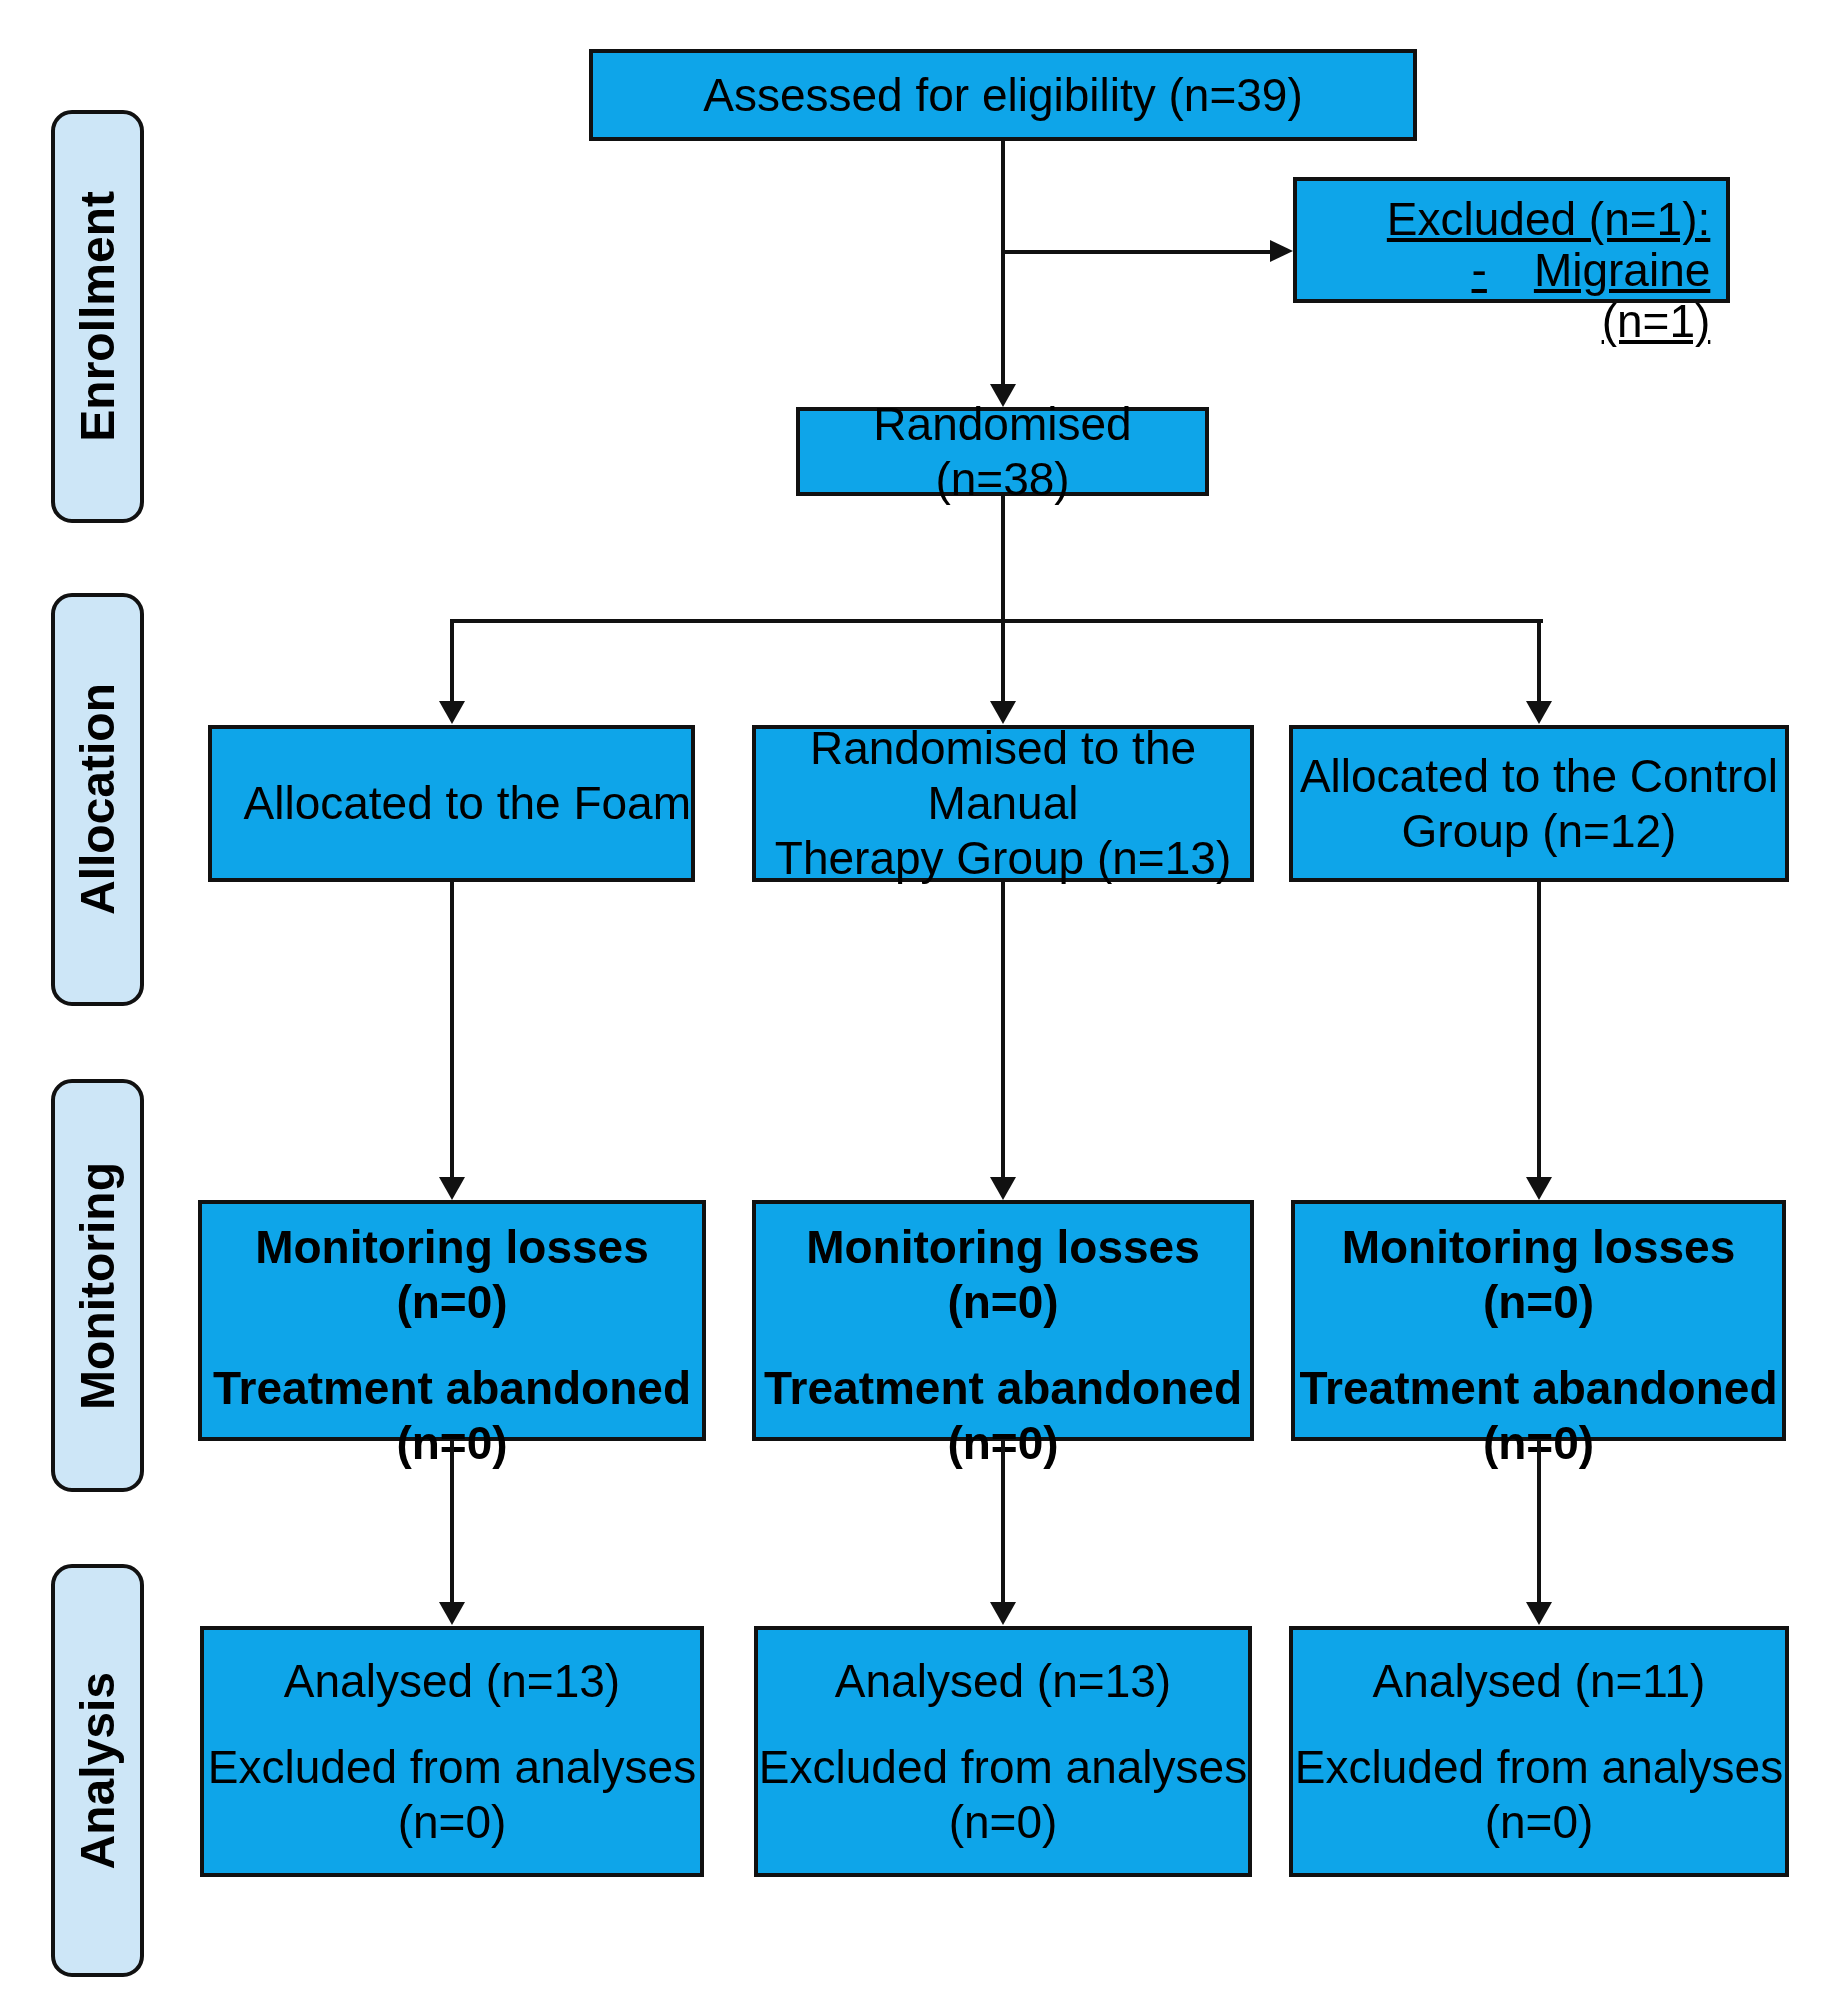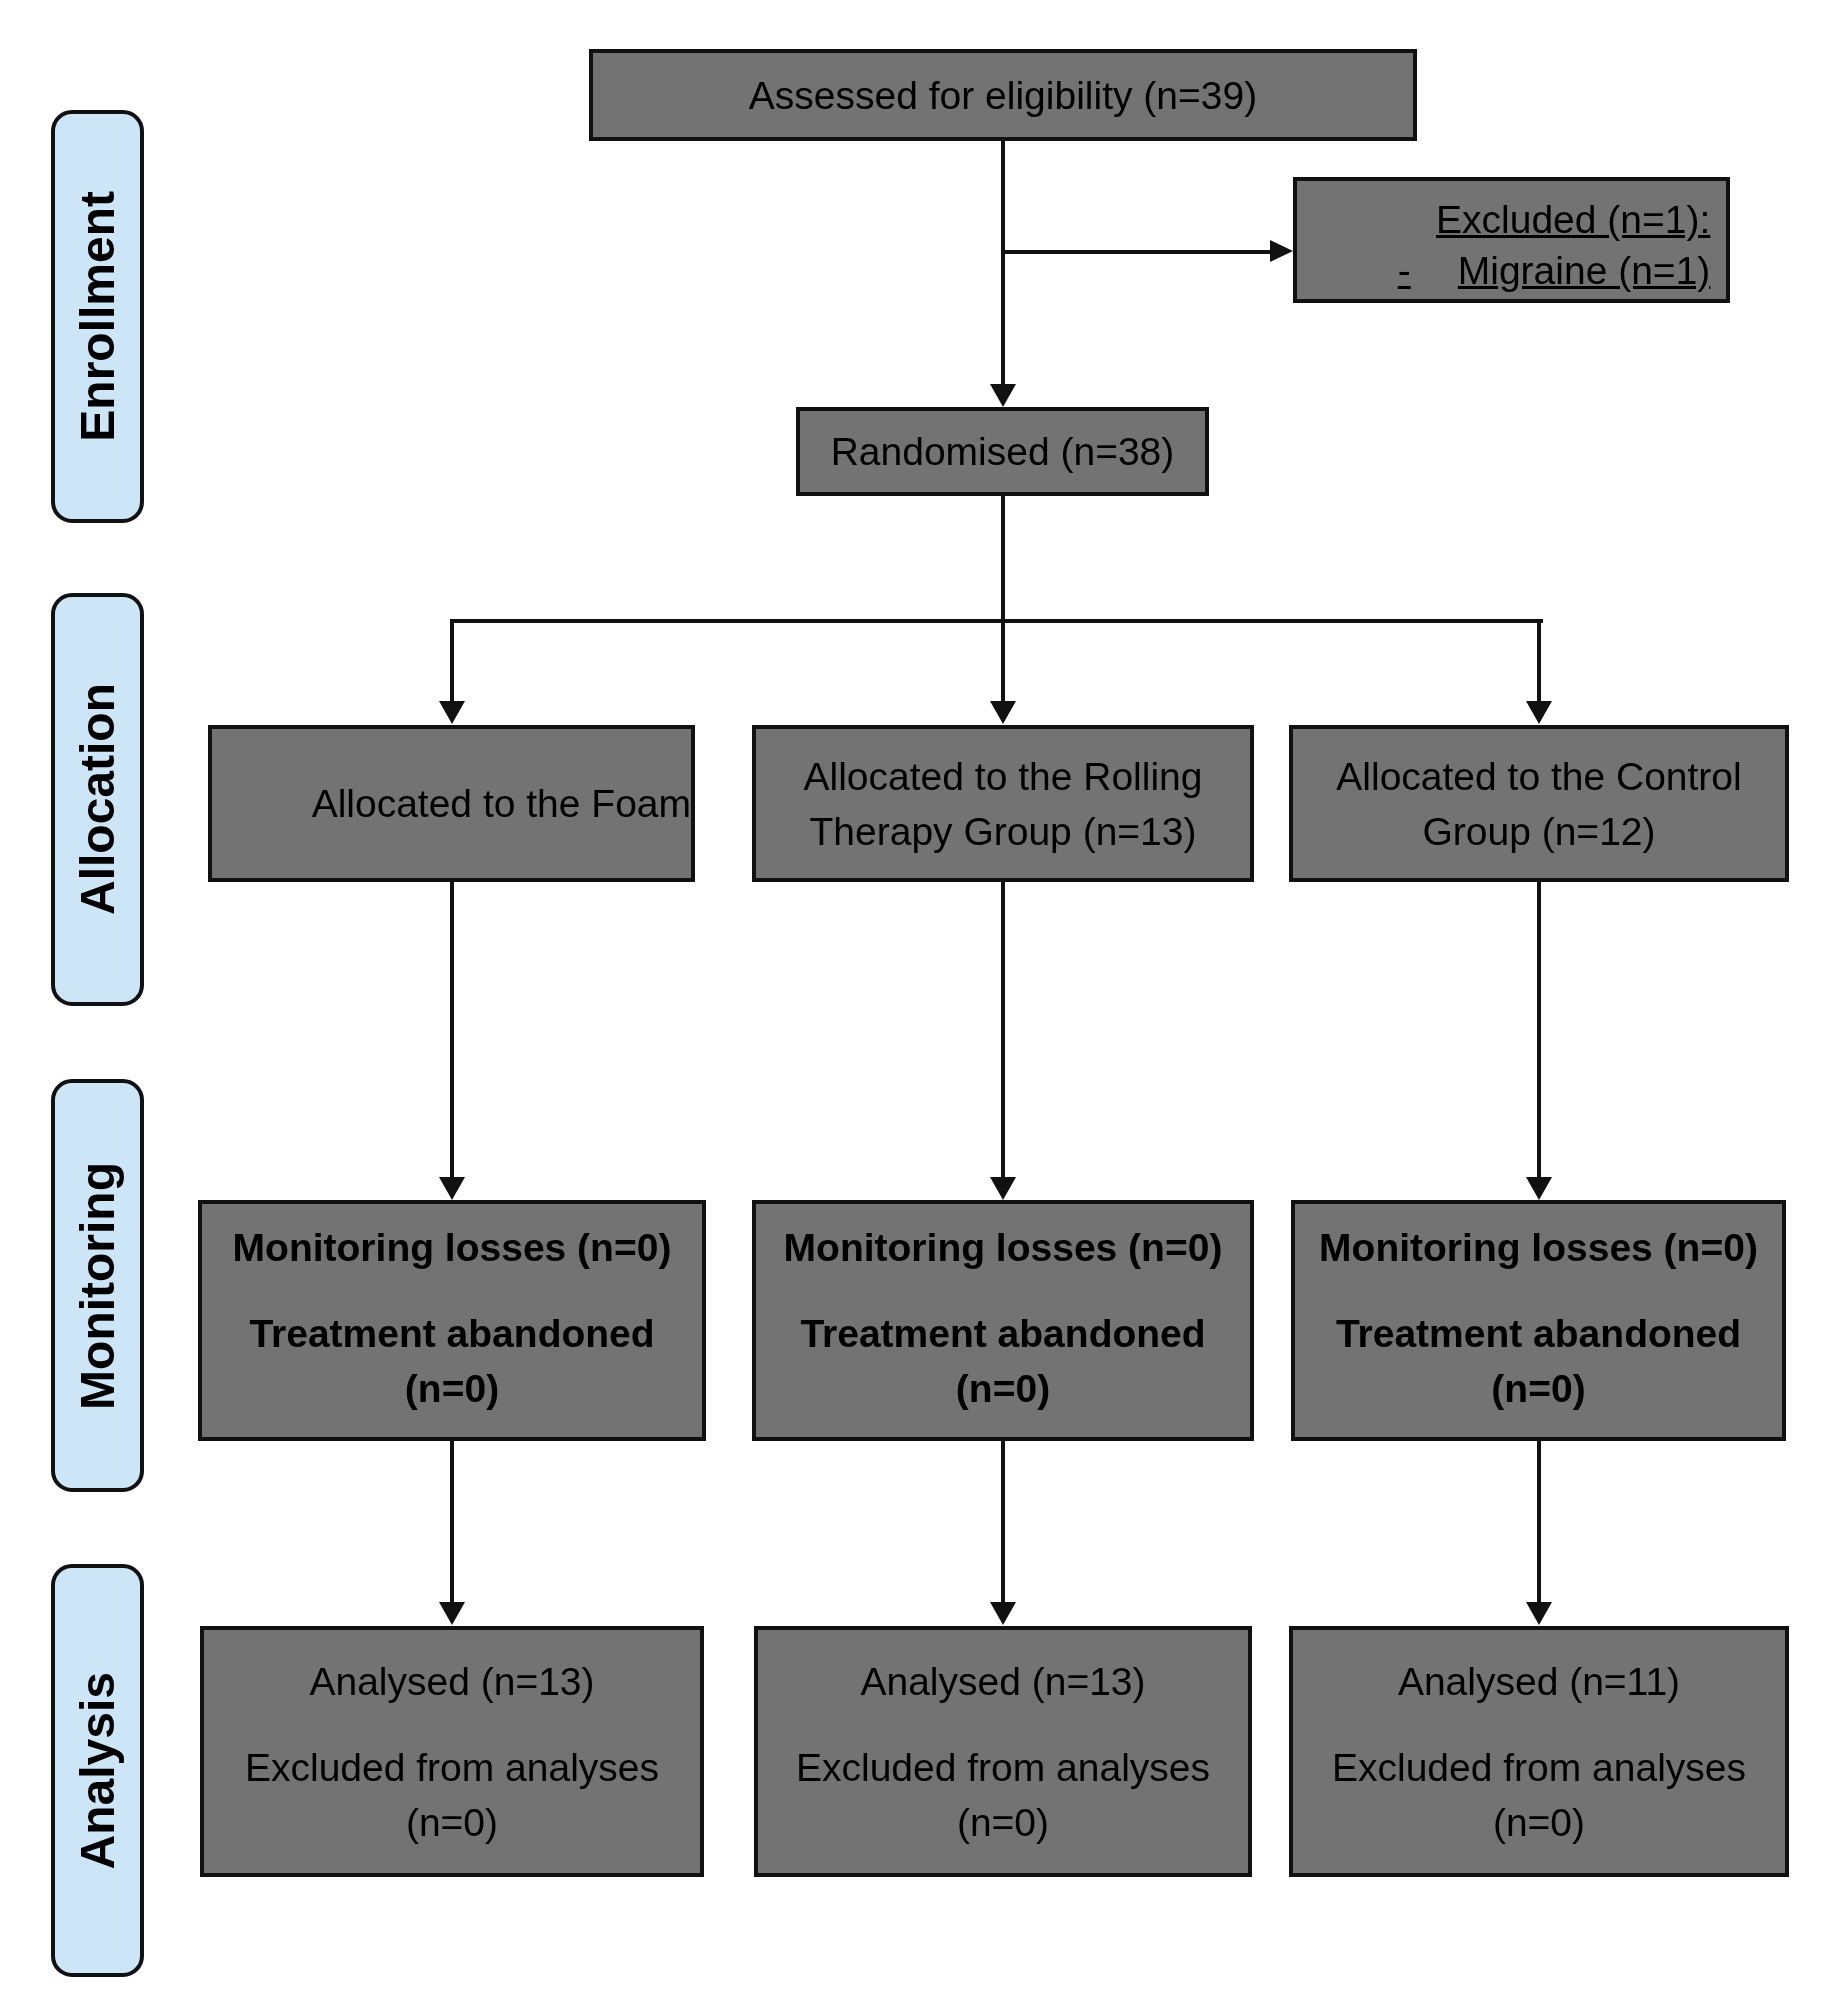--- a/index.html
+++ b/index.html
@@ -29,24 +29,24 @@
     white-space:nowrap;
   }
   #tab-enrollment{top:110px;}
   #tab-allocation{top:593px;}
   #tab-monitoring{top:1079px;}
   #tab-analysis{top:1564px;}
 
   
   .fbox{
     position:absolute;
-    background:#737373;
+    background:#0ea5e9;
     border:4.6px solid #111;
     box-sizing:border-box;
-    font-size:39px;
+    font-size:46px;
     line-height:55px;
     text-align:center;
   }
   .center-flex{display:flex;align-items:center;justify-content:center;}
   #box-assessed{left:589px;top:49px;width:828px;height:92px;}
   #box-excluded{
     left:1293px;top:177px;width:437px;height:126px;
     text-align:right;padding:13px 15.7px 0 23.6px;line-height:51px;text-decoration:underline;
   }
   #box-excluded .excl-line2{padding-left:71px;}
@@ -121,21 +121,21 @@
     <span>Randomised (n=38)</span>
   </div>
 
   <div class="fbox alloc-box" id="alloc-1">
     <div class="inner">
       <div>Allocated to the Foam</div>
     </div>
   </div>
   <div class="fbox alloc-box" id="alloc-2">
     <div class="inner">
-      <div>Allocated to the Rolling</div>
+      <div>Randomised to the Manual</div>
       <div>Therapy Group (n=13)</div>
     </div>
   </div>
   <div class="fbox alloc-box" id="alloc-3">
     <div class="inner">
       <div>Allocated to the Control</div>
       <div>Group (n=12)</div>
     </div>
   </div>
 

